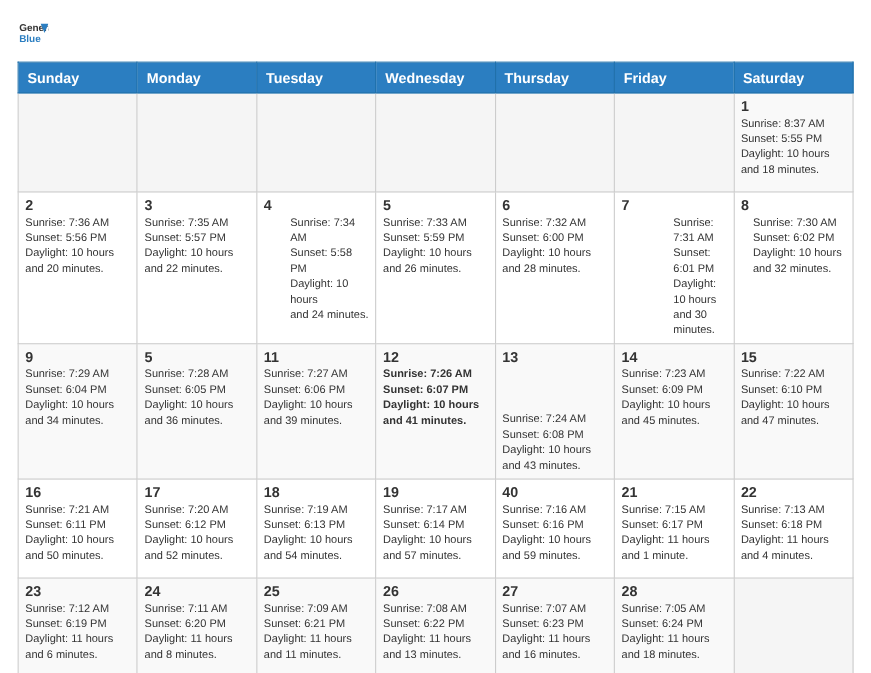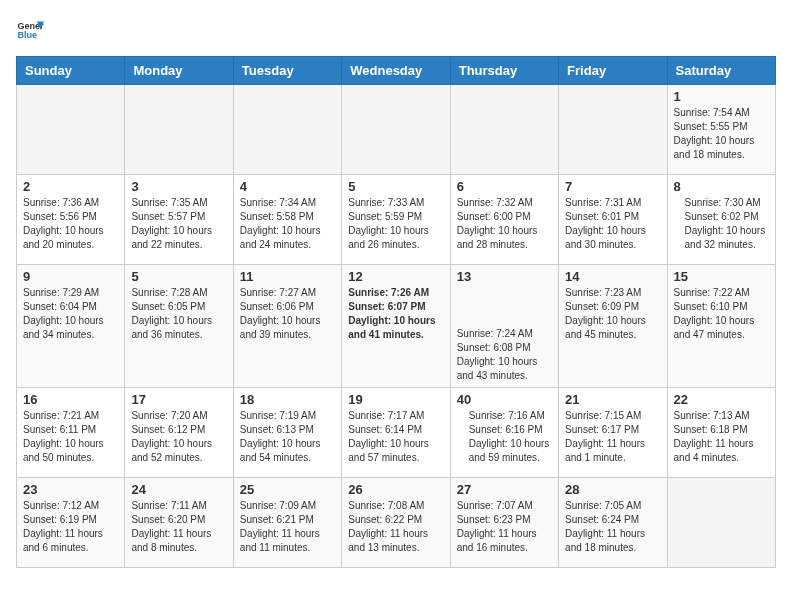--- a/index.html
+++ b/index.html
@@ -116,21 +116,21 @@
   <tbody id="calendar-body">
   <tr>
         <td class="empty-cell"></td>
         <td class="empty-cell"></td>
         <td class="empty-cell"></td>
         <td class="empty-cell"></td>
         <td class="empty-cell"></td>
         <td class="empty-cell"></td>
         <td>
           <span class="day-num">1</span>
-          <div class="day-info" style="white-space: pre-line;">Sunrise: 7:54 AM
+          <div class="day-info" style="white-space: pre-line;">Sunrise: 8:37 AM
 Sunset: 5:55 PM
 Daylight: 10 hours
 and 18 minutes.</div>
         </td>
       </tr>
       <tr>
         <td>
           <span class="day-num">2</span>
           <div class="day-info" style="white-space: pre-line;">Sunrise: 7:36 AM
 Sunset: 5:56 PM
@@ -139,42 +139,42 @@
         </td>
         <td>
           <span class="day-num">3</span>
           <div class="day-info" style="white-space: pre-line;">Sunrise: 7:35 AM
 Sunset: 5:57 PM
 Daylight: 10 hours
 and 22 minutes.</div>
         </td>
         <td>
           <span class="day-num">4</span>
-          <div class="day-info" style="white-space: pre-line;">Sunrise: 7:34 AM
+          <div class="day-info" style="white-space: pre-line; margin-left: 24px;">Sunrise: 7:34 AM
 Sunset: 5:58 PM
 Daylight: 10 hours
 and 24 minutes.</div>
         </td>
         <td>
           <span class="day-num">5</span>
           <div class="day-info" style="white-space: pre-line;">Sunrise: 7:33 AM
 Sunset: 5:59 PM
 Daylight: 10 hours
 and 26 minutes.</div>
         </td>
         <td>
           <span class="day-num">6</span>
           <div class="day-info" style="white-space: pre-line;">Sunrise: 7:32 AM
 Sunset: 6:00 PM
 Daylight: 10 hours
 and 28 minutes.</div>
         </td>
         <td>
           <span class="day-num">7</span>
-          <div class="day-info" style="white-space: pre-line;">Sunrise: 7:31 AM
+          <div class="day-info" style="white-space: pre-line; margin-left: 47px;">Sunrise: 7:31 AM
 Sunset: 6:01 PM
 Daylight: 10 hours
 and 30 minutes.</div>
         </td>
         <td>
           <span class="day-num">8</span>
           <div class="day-info" style="white-space: pre-line; margin-left: 11px;">Sunrise: 7:30 AM
 Sunset: 6:02 PM
 Daylight: 10 hours
 and 32 minutes.</div>
@@ -255,21 +255,21 @@
         </td>
         <td>
           <span class="day-num">19</span>
           <div class="day-info" style="white-space: pre-line;">Sunrise: 7:17 AM
 Sunset: 6:14 PM
 Daylight: 10 hours
 and 57 minutes.</div>
         </td>
         <td>
           <span class="day-num">40</span>
-          <div class="day-info" style="white-space: pre-line; margin-left: 12px;">Sunrise: 7:16 AM
+          <div class="day-info" style="white-space: pre-line;">Sunrise: 7:16 AM
 Sunset: 6:16 PM
 Daylight: 10 hours
 and 59 minutes.</div>
         </td>
         <td>
           <span class="day-num">21</span>
           <div class="day-info" style="white-space: pre-line;">Sunrise: 7:15 AM
 Sunset: 6:17 PM
 Daylight: 11 hours
 and 1 minute.</div>

